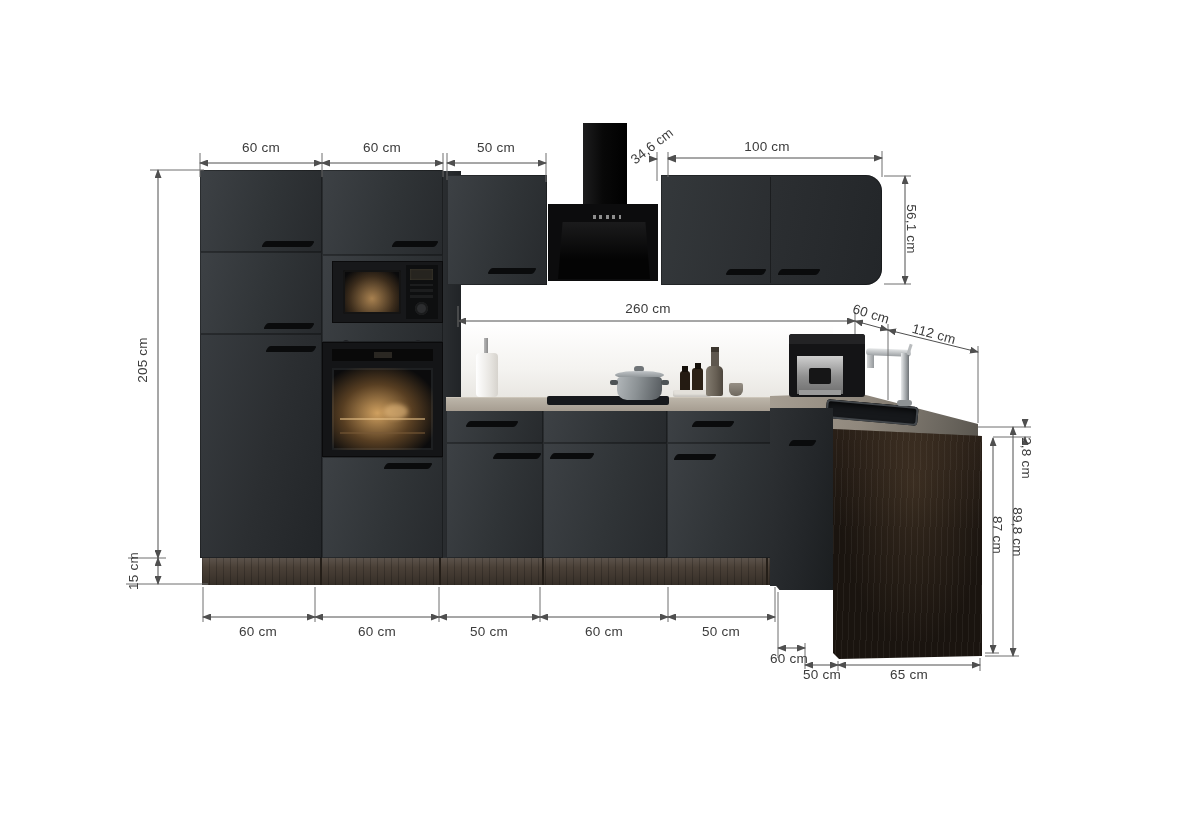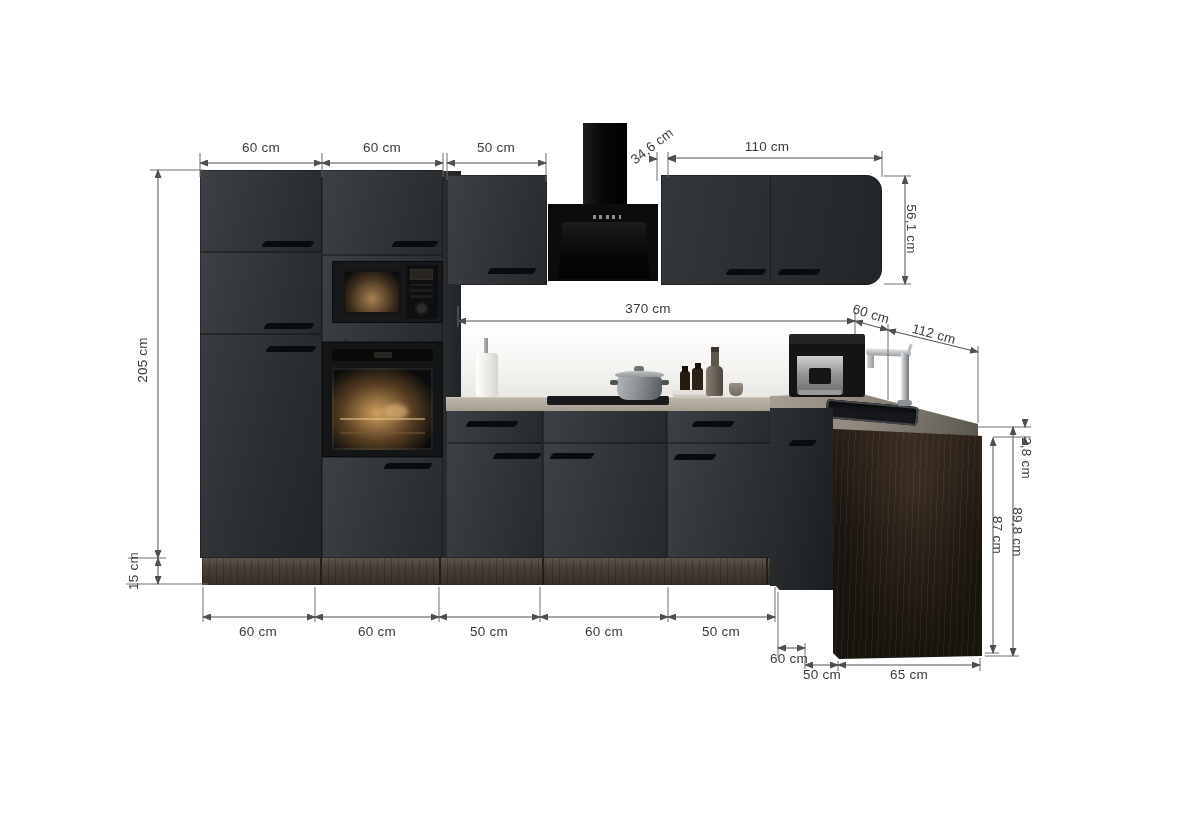--- a/index.html
+++ b/index.html
@@ -234,25 +234,25 @@
       <line x1="993" y1="438" x2="993" y2="653" marker-start="url(#ar)" marker-end="url(#ar)"></line>
       <line x1="1013" y1="427" x2="1013" y2="656" marker-start="url(#ar)" marker-end="url(#ar)"></line>
     </g>
   </svg>
 
   <div class="abs" style="left:0;top:0;width:1200px;height:817px;">
     <span class="dim" style="left:261px;top:147px;">60 cm</span>
     <span class="dim" style="left:382px;top:147px;">60 cm</span>
     <span class="dim" style="left:496px;top:147px;">50 cm</span>
     <span class="dim rm38" style="left:652px;top:146px;">34,6 cm</span>
-    <span class="dim" style="left:767px;top:146px;">110 cm</span>
+    <span class="dim" style="left:767px;top:146px;">100 cm</span>
     <span class="dim r90" style="left:911px;top:229px;">56,1 cm</span>
     <span class="dim rm90" style="left:142px;top:360px;">205 cm</span>
     <span class="dim rm90" style="left:133px;top:571px;">15 cm</span>
-    <span class="dim" style="left:648px;top:308px;">370 cm</span>
+    <span class="dim" style="left:648px;top:308px;">260 cm</span>
     <span class="dim r17" style="left:871px;top:314px;">60 cm</span>
     <span class="dim r15" style="left:934px;top:334px;">112 cm</span>
     <span class="dim" style="left:258px;top:631px;">60 cm</span>
     <span class="dim" style="left:377px;top:631px;">60 cm</span>
     <span class="dim" style="left:489px;top:631px;">50 cm</span>
     <span class="dim" style="left:604px;top:631px;">60 cm</span>
     <span class="dim" style="left:721px;top:631px;">50 cm</span>
     <span class="dim" style="left:789px;top:658px;">60 cm</span>
     <span class="dim" style="left:822px;top:674px;">50 cm</span>
     <span class="dim" style="left:909px;top:674px;">65 cm</span>

